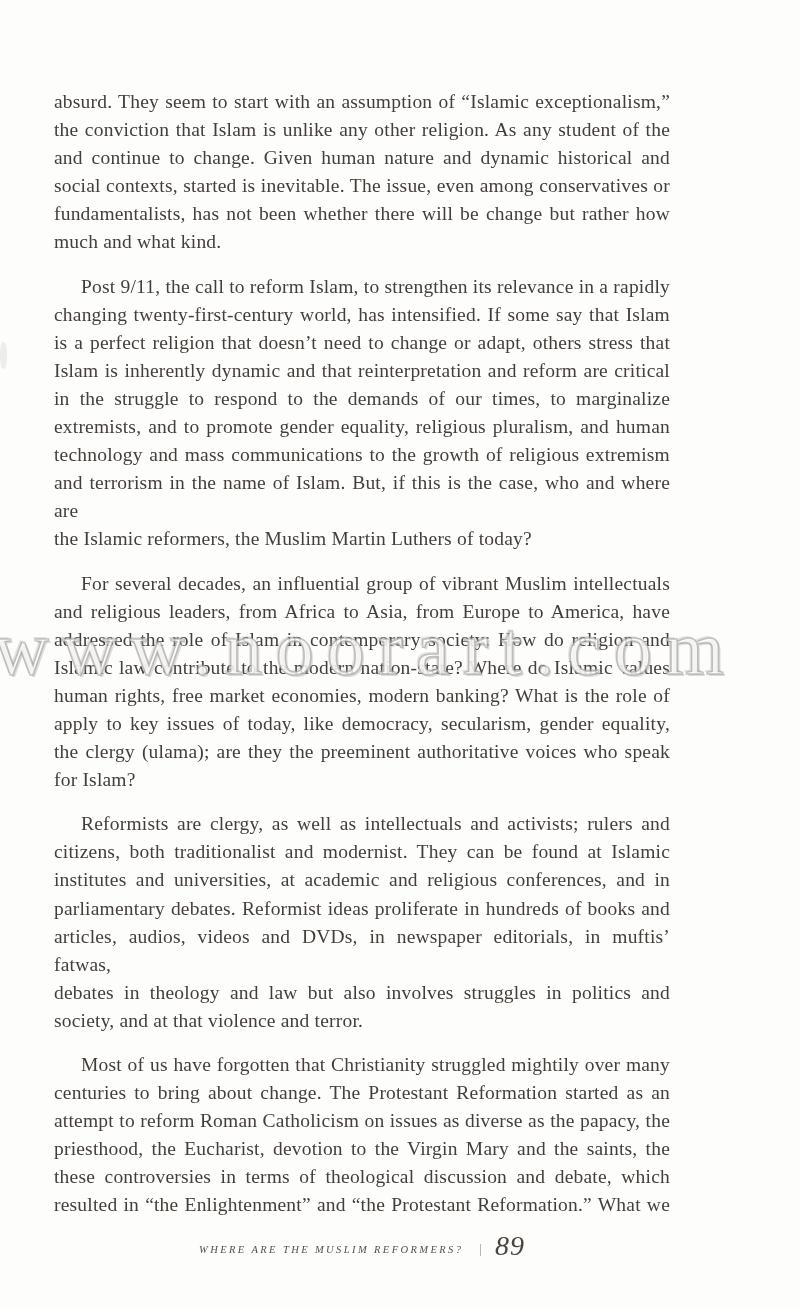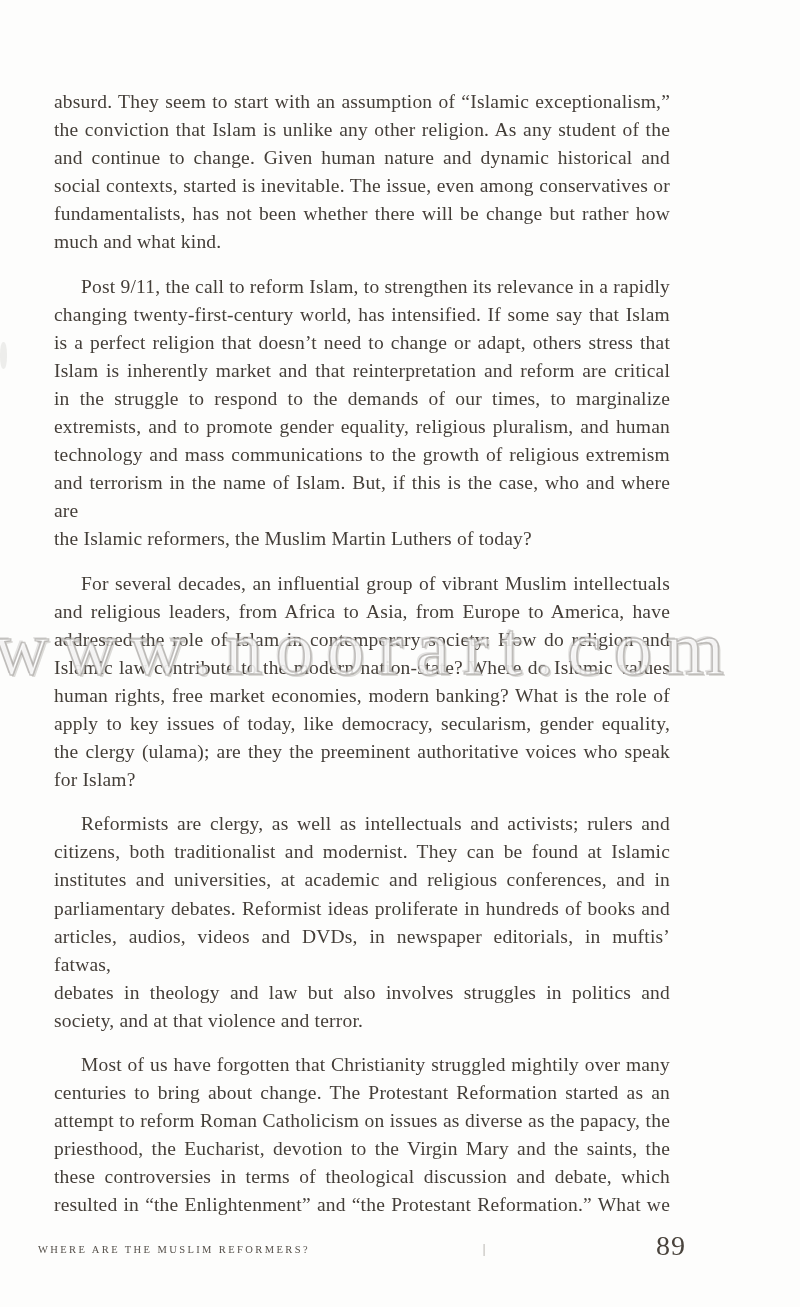--- a/index.html
+++ b/index.html
@@ -48,22 +48,23 @@
       2px 2px 0 rgba(165,162,158,0.38),
       -2px -2px 0 rgba(178,175,171,0.32);
     pointer-events: none;
   }
   .footer {
     position: absolute;
     left: 38px;
     top: 1228px;
     width: 648px;
     display: flex;
-    justify-content: space-between;
+    justify-content: center;
     align-items: baseline;
+    font-style: italic;
   }
   .running-head {
     font-size: 10.5px;
     letter-spacing: 2.4px;
     color: #55504a;
     text-transform: uppercase;
   }
   .footer-sep {
     color: #9b968f;
     font-size: 13px;
@@ -101,21 +102,21 @@
         <div class="line">the conviction that Islam is unlike any other religion. As any student of the</div>
         <div class="line">and continue to change. Given human nature and dynamic historical and</div>
         <div class="line">social contexts, started is inevitable. The issue, even among conservatives or</div>
         <div class="line">fundamentalists, has not been whether there will be change but rather how</div>
         <div class="line endline">much and what kind.</div>
       </div>
       <div class="para">
         <div class="line indent">Post 9/11, the call to reform Islam, to strengthen its relevance in a rapidly</div>
         <div class="line">changing twenty-first-century world, has intensified. If some say that Islam</div>
         <div class="line">is a perfect religion that doesn’t need to change or adapt, others stress that</div>
-        <div class="line">Islam is inherently market and that reinterpretation and reform are critical</div>
+        <div class="line">Islam is inherently dynamic and that reinterpretation and reform are critical</div>
         <div class="line">in the struggle to respond to the demands of our times, to marginalize</div>
         <div class="line">extremists, and to promote gender equality, religious pluralism, and human</div>
         <div class="line">technology and mass communications to the growth of religious extremism</div>
         <div class="line">and terrorism in the name of Islam. But, if this is the case, who and where are</div>
         <div class="line endline">the Islamic reformers, the Muslim Martin Luthers of today?</div>
       </div>
       <div class="para">
         <div class="line indent">For several decades, an influential group of vibrant Muslim intellectuals</div>
         <div class="line">and religious leaders, from Africa to Asia, from Europe to America, have</div>
         <div class="line">addressed the role of Islam in contemporary society: How do religion and</div>

